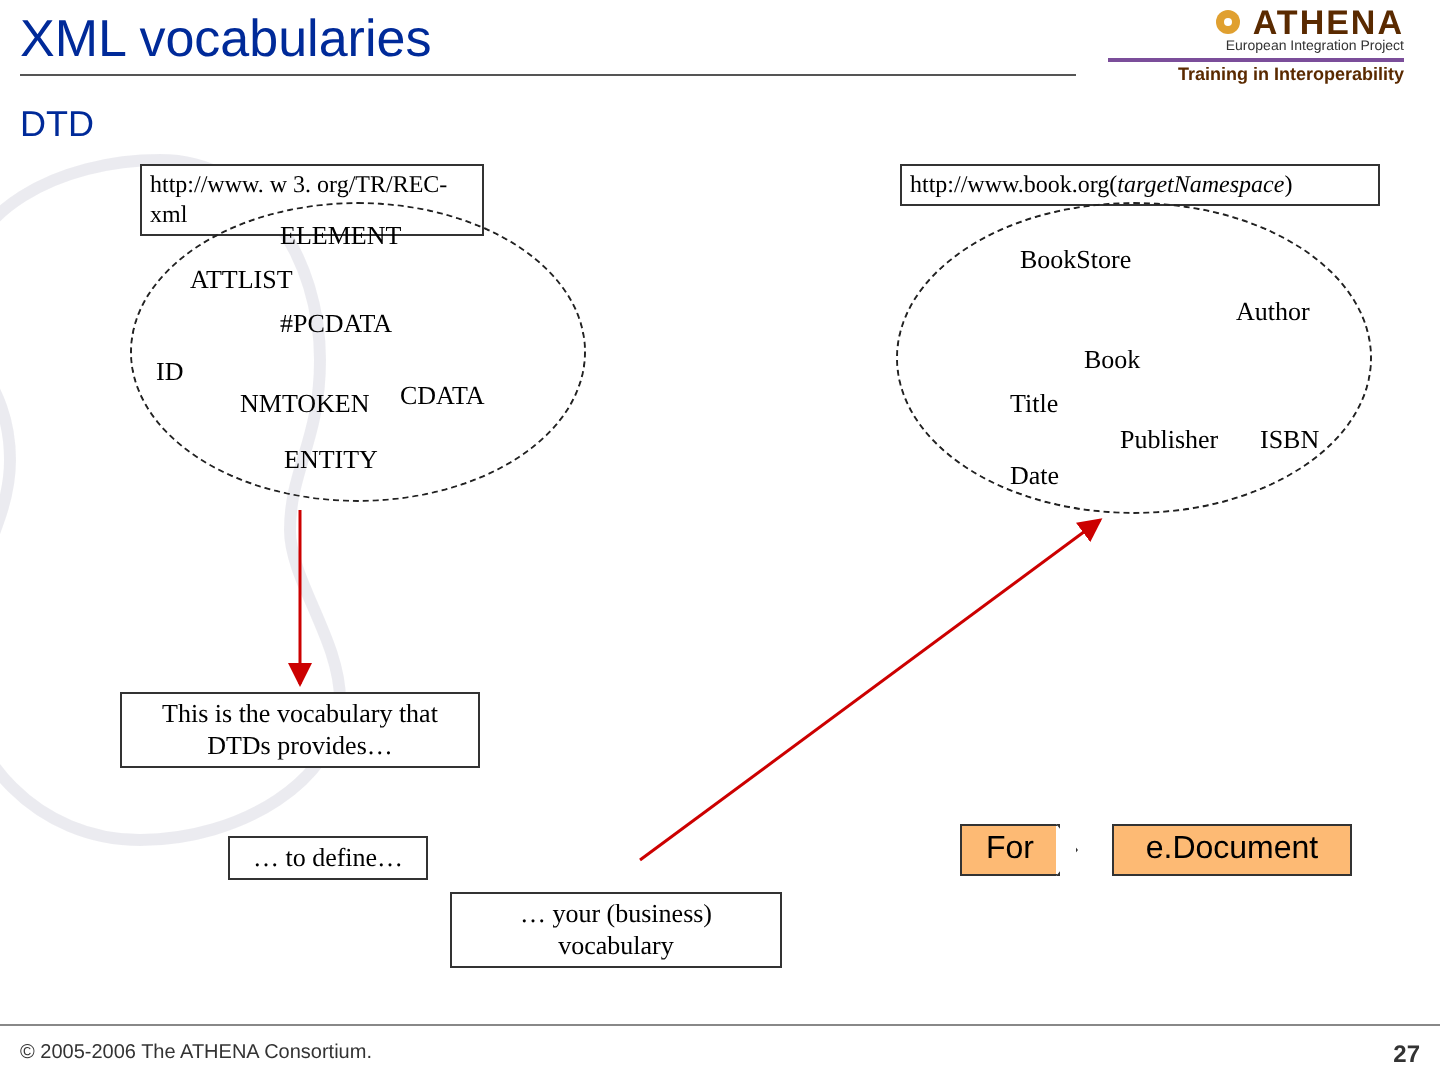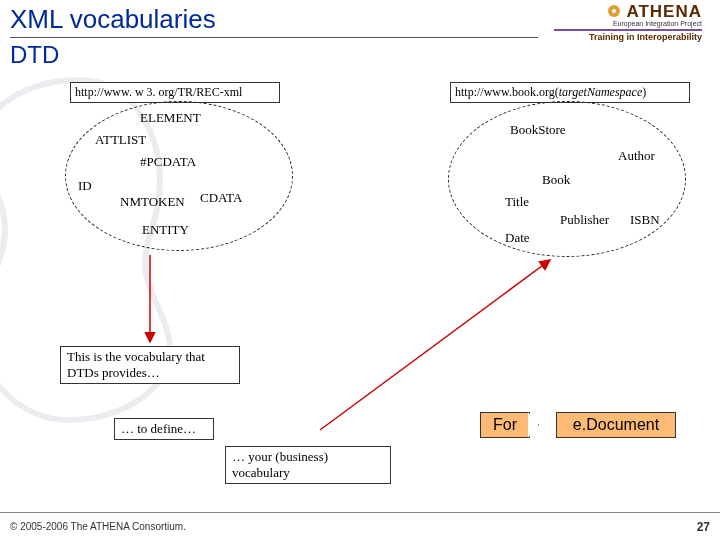--- a/index.html
+++ b/index.html
@@ -10,42 +10,42 @@
   .bg-silhouette {
     position: absolute; left: -40px; top: 70px; width: 260px; height: 360px;
     opacity: 0.14; z-index: 0;
   }
   .bg-silhouette svg { width: 100%; height: 100%; }
 
   
   .header { position: absolute; top: 0; left: 0; right: 12px; height: 60px; display: flex; z-index: 2; }
   .title-wrap { flex: 1; padding: 4px 10px 0; }
   .title { font-size: 26px; color: #002a99; border-bottom: 1px solid #555; padding-bottom: 2px; }
-  .subtitle { font-size: 24px; color: #002a99; margin-top: 3px; }
+  .subtitle { font-size: 18px; color: #002a99; margin-top: 14px; }
   .logo-area { width: 160px; padding: 2px 6px; text-align: right; }
   .logo-main-text { font-size: 17px; font-weight: 700; color: #5a2a00; letter-spacing: 1px; margin-top: 32px; }
   .logo-sub { font-size: 7px; color: #333; margin-top: -2px; display:block; }
   .logo-rule { border-top: 2px solid #7b4e9a; margin: 2px 0 1px; }
   .logo-tagline { font-size: 9px; color: #5a2a00; font-weight: 600; }
 
   
   .diagram { position: absolute; left:0; top:60px; right:0; bottom:28px; z-index:1; }
   .box { position: absolute; border: 1px solid #333; background: #fff; font-size: 12px; padding: 2px 4px; font-family: "Times New Roman", serif; }
-  .url-left { left: 70px; top: 22px; width: 210px; }
+  .url-left { left: 70px; top: 22px; width: 172px; }
   .url-right { left: 450px; top: 22px; width: 240px; font-style: italic; }
   .url-right .plain { font-style: normal; }
 
   .ellipse { position: absolute; border: 1px solid #222; border-radius: 50%; }
   .ellipse-left { left: 65px; top: 41px; width: 228px; height: 150px; border-style: dashed; }
   .ellipse-right { left: 448px; top: 41px; width: 238px; height: 156px; border-style: dashed; }
 
   .term { position: absolute; font-family: "Times New Roman", serif; font-size: 13px; }
   .serif { font-family: "Times New Roman", serif; }
 
-  .caption-box { position: absolute; border: 1px solid #333; background:#fff; font-family:"Times New Roman", serif; font-size:13px; padding:2px 6px; }
+  .caption-box { position: absolute; border: 1px solid #333; background:#fff; font-family:"Times New Roman", serif; font-size:13px; padding:2px 6px; text-align:center; }
   .caption-dtd { left:60px; top:286px; width:180px; }
   .caption-define { left:114px; top:358px; width:100px; }
   .caption-biz { left:225px; top:346px; width:166px;margin-top:40px; }
 
   
   .arrows { position:absolute; inset:0; width:100%; height:100%; pointer-events:none; }
 
   
   .tag { position:absolute; border:1px solid #333; background:#fdba74; font-size:16px; padding:3px 10px; }
   .tag-for { left:480px; top:352px; width:50px; text-align:center;}

